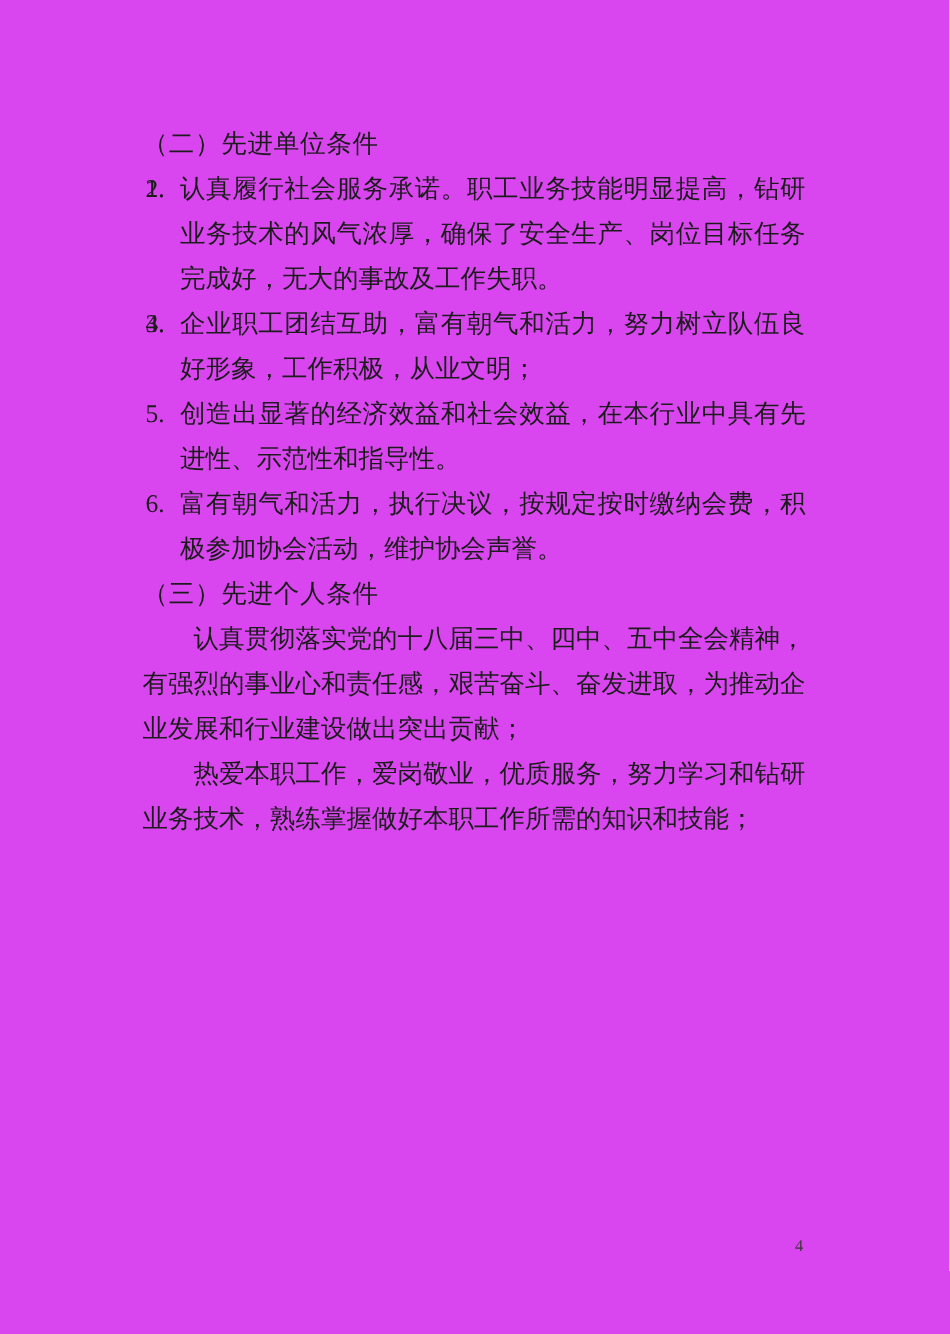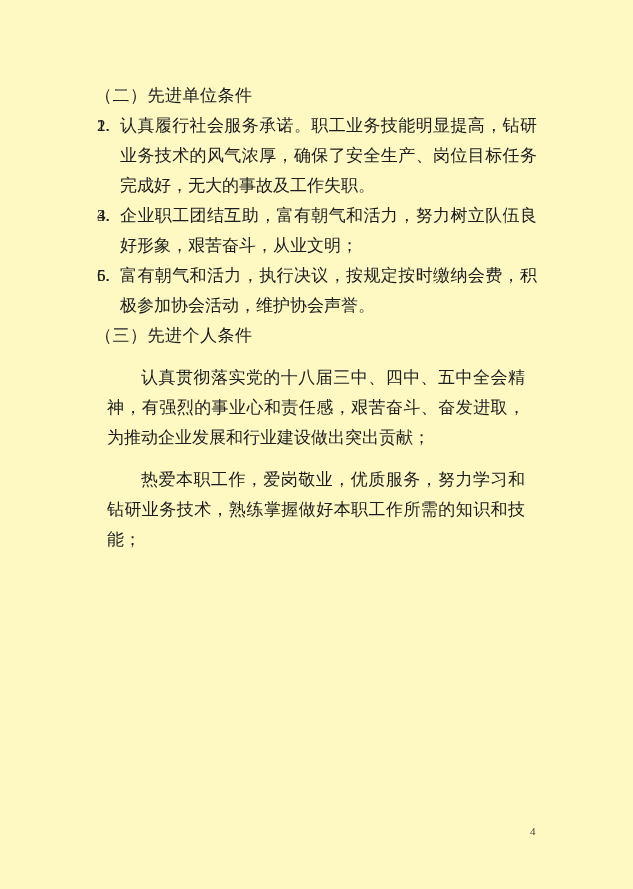--- a/index.html
+++ b/index.html
@@ -4,21 +4,21 @@
 <style>
   html, body {
     margin: 0;
     padding: 0;
     background: #ffffff;
   }
   .page {
     position: relative;
     width: 633px;
     height: 889px;
-    background: #fef9c3;
+    background: #d946ef;
     color: #1c1c1c;
     font-family: "Liberation Serif", "DejaVu Serif", serif;
     font-size: 17px;
     line-height: 30px;
     overflow: hidden;
     box-sizing: border-box;
   }
   .content {
     position: absolute;
     left: 95px;
@@ -35,21 +35,21 @@
     padding-left: 25px;
     text-align: justify;
     text-justify: inter-ideograph;
   }
   .num-item .num {
     position: absolute;
     left: 2px;
     top: 0;
   }
   .para {
-    margin: 12px;
+    margin: 0;
     text-indent: 2em;
     text-align: justify;
     text-justify: inter-ideograph;
   }
   .page-number {
     position: absolute;
     left: 530px;
     top: 824px;
     font-size: 11px;
     line-height: 14px;
@@ -72,25 +72,26 @@
       <span class="num">2.</span>
       <span class="itx">认真履行社会服务承诺。职工业务技能明显提高，钻研业务技术的风气浓厚，确保了安全生产、岗位目标任务完成好，无大的事故及工作失职。</span>
     </div>
 
     <div class="num-item">
       <span class="num">3.</span>
     </div>
 
     <div class="num-item">
       <span class="num">4.</span>
-      <span class="itx">企业职工团结互助，富有朝气和活力，努力树立队伍良好形象，艰苦奋斗，从业文明；</span>
+      <span class="itx">企业职工团结互助，富有朝气和活力，努力树立队伍良好形象，工作积极，从业文明；</span>
     </div>
 
     <div class="num-item">
       <span class="num">5.</span>
+      <span class="itx">创造出显著的经济效益和社会效益，在本行业中具有先进性、示范性和指导性。</span>
     </div>
 
     <div class="num-item">
       <span class="num">6.</span>
       <span class="itx">富有朝气和活力，执行决议，按规定按时缴纳会费，积极参加协会活动，维护协会声誉。</span>
     </div>
 
     <div class="heading">（三）先进个人条件</div>
 
     <p class="para">认真贯彻落实党的十八届三中、四中、五中全会精神，有强烈的事业心和责任感，艰苦奋斗、奋发进取，为推动企业发展和行业建设做出突出贡献；</p>

